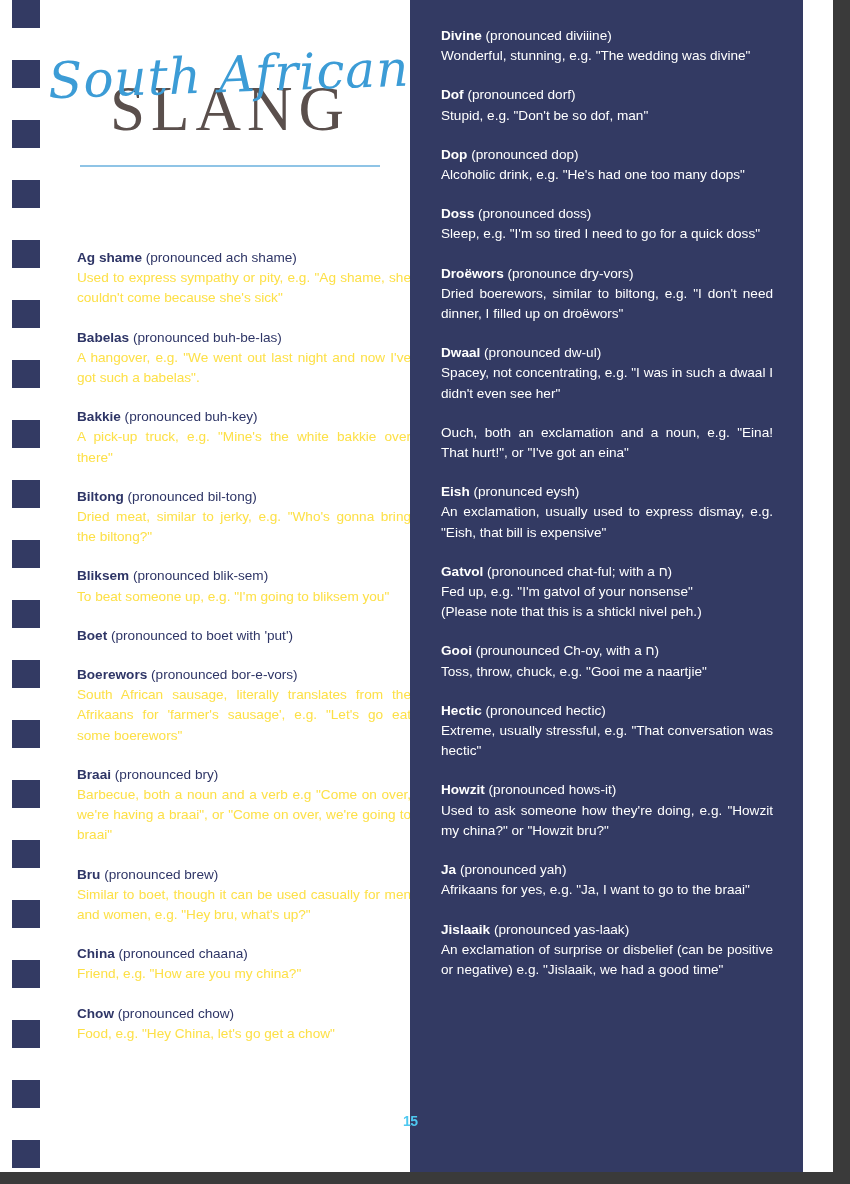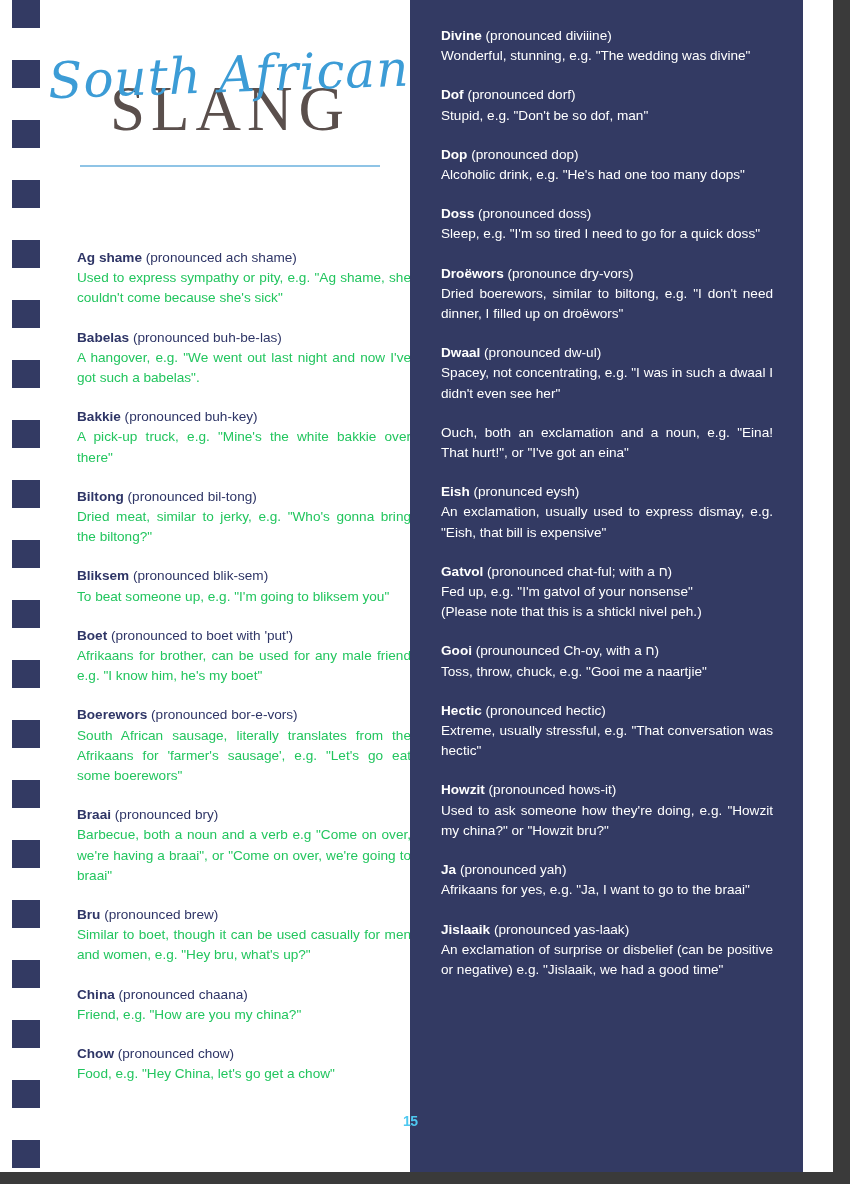--- a/index.html
+++ b/index.html
@@ -86,21 +86,21 @@
   .term-line {
     font-size: 13.6px;
     line-height: 20.2px;
     color: #2e3566;
   }
   .term { font-weight: bold; }
   .pron { font-weight: normal; }
   .definition {
     font-size: 13.6px;
     line-height: 20.2px;
-    color: #22c55e;
+    color: #fde047;
     text-align: justify;
     text-justify: inter-word;
   }
   .definition.noj { text-align: left; }
   
   .entry-navy { margin-bottom: 19px; }
   .entry-navy:last-child { margin-bottom: 0; }
   .term-line-navy {
     font-size: 13.6px;
     line-height: 20.2px;
@@ -176,21 +176,20 @@
       <div class="entry">
         <div class="term-line"><span class="term">Biltong</span><span class="pron"> (pronounced bil-tong)</span></div>
         <div class="definition">Dried meat, similar to jerky, e.g. "Who's gonna bring the biltong?"</div>
       </div>
       <div class="entry">
         <div class="term-line"><span class="term">Bliksem</span><span class="pron"> (pronounced blik-sem)</span></div>
         <div class="definition noj">To beat someone up, e.g. "I'm going to bliksem you"</div>
       </div>
       <div class="entry">
         <div class="term-line"><span class="term">Boet</span><span class="pron"> (pronounced to boet with 'put')</span></div>
-        <div class="definition">Afrikaans for brother, can be used for any male friend e.g. "I know him, he's my boet"</div>
       </div>
       <div class="entry">
         <div class="term-line"><span class="term">Boerewors</span><span class="pron"> (pronounced bor-e-vors)</span></div>
         <div class="definition">South African sausage, literally translates from the Afrikaans for 'farmer's sausage', e.g. "Let's go eat some boerewors"</div>
       </div>
       <div class="entry">
         <div class="term-line"><span class="term">Braai</span><span class="pron"> (pronounced bry)</span></div>
         <div class="definition">Barbecue, both a noun and a verb e.g "Come on over, we're having a braai", or "Come on over, we're going to braai"</div>
       </div>
       <div class="entry">

